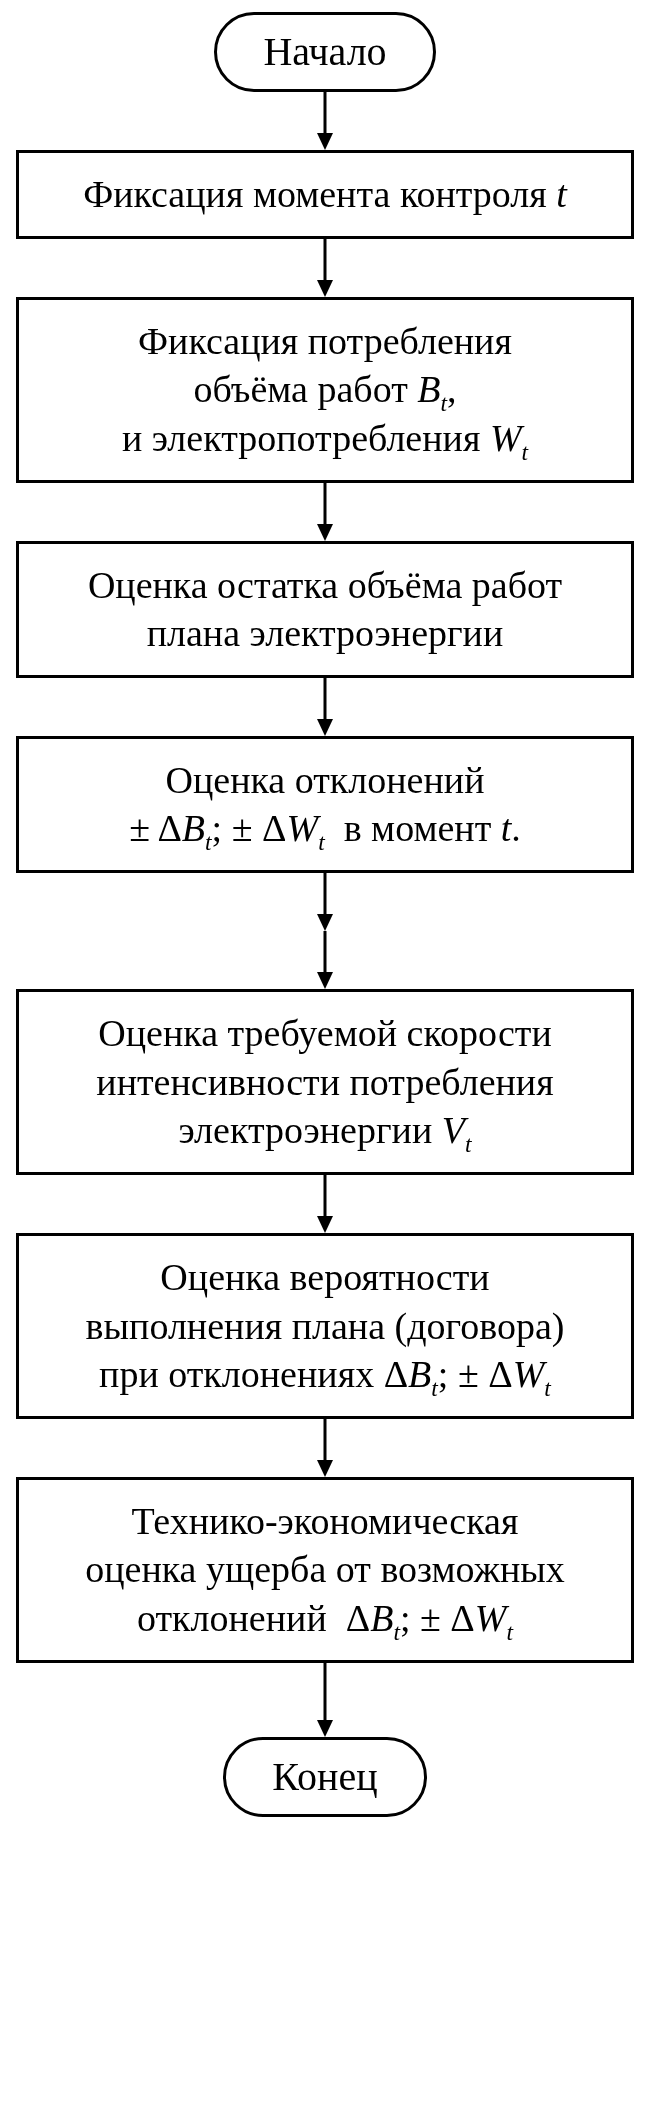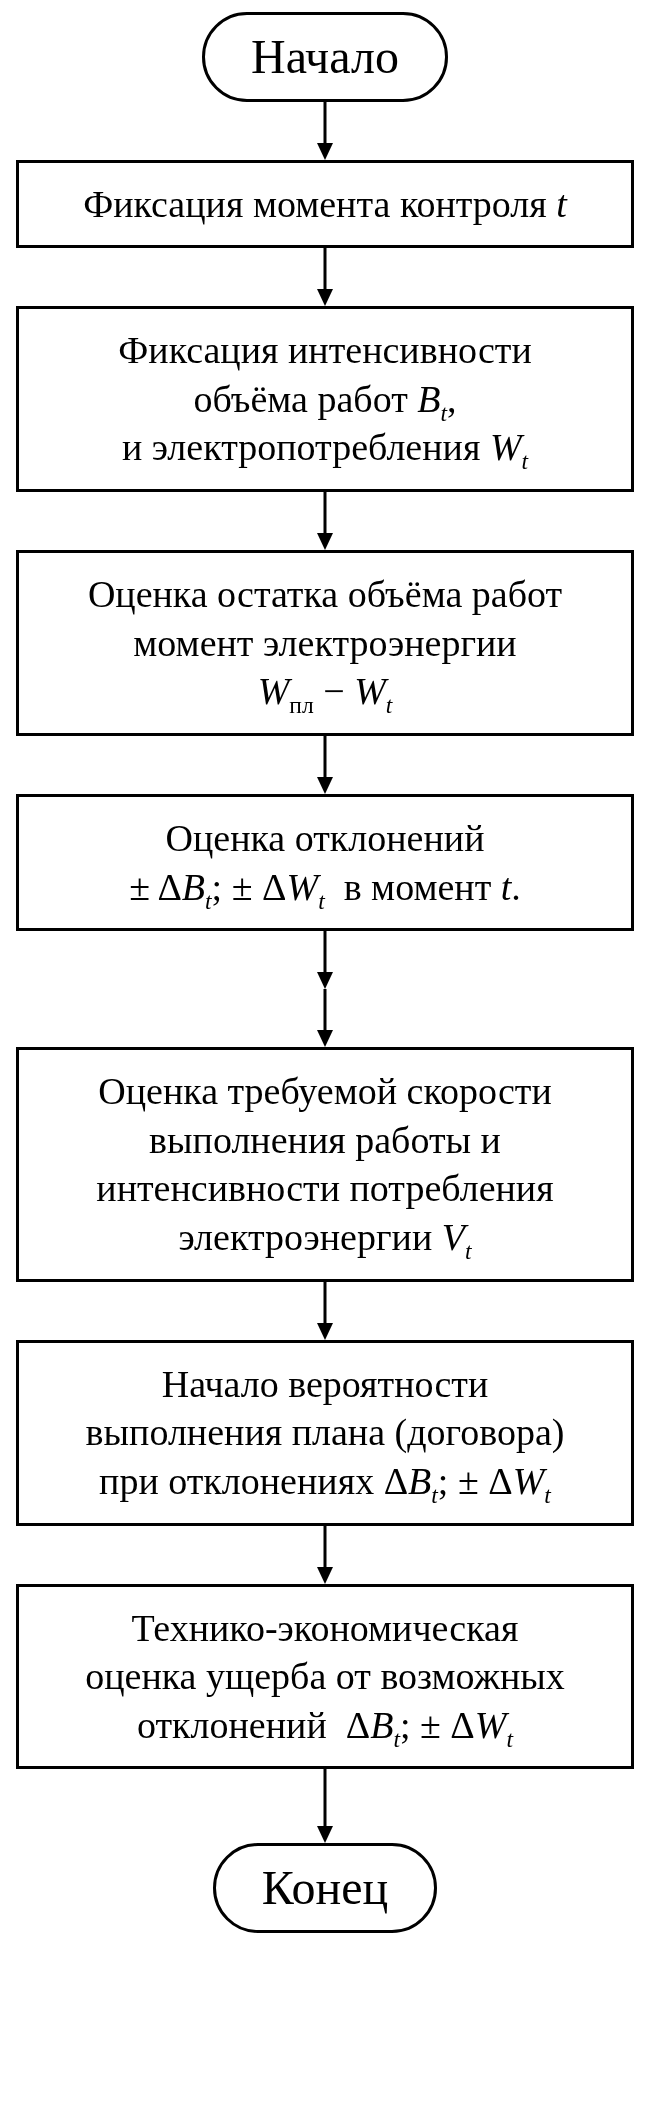--- a/index.html
+++ b/index.html
@@ -15,21 +15,21 @@
     display: flex;
     flex-direction: column;
     align-items: center;
     padding: 12px 0 14px 0;
     box-sizing: border-box;
   }
   .terminal {
     border: 3px solid #000;
     border-radius: 48px;
     padding: 13px 46px;
-    font-size: 48px;
+    font-size: 40px;
     line-height: 1.2;
     background: #fff;
     text-align: center;
   }
   .box {
     box-sizing: border-box;
     width: 618px;
     border: 3px solid #000;
     background: #fff;
     padding: 17px 11px;
@@ -83,56 +83,54 @@
 
   <div class="arrow"></div>
 
   <div class="box">
       <div class="line"><span>Фиксация момента контроля </span><span class="it">t</span></div>
     </div>
 
   <div class="arrow"></div>
 
   <div class="box">
-      <div class="line"><span>Фиксация интенсивности</span></div>
+      <div class="line"><span>Фиксация потребления</span></div>
       <div class="line"><span>объёма работ </span><span class="it">B</span><sub class="it">t</sub><span>,</span></div>
       <div class="line"><span>и электропотребления </span><span class="it">W</span><sub class="it">t</sub></div>
     </div>
 
   <div class="arrow"></div>
 
   <div class="box">
       <div class="line"><span>Оценка остатка объёма работ</span></div>
-      <div class="line"><span>момент электроэнергии</span></div>
-      <div class="line"><span class="it">W</span><sub>пл</sub><span> − </span><span class="it">W</span><sub class="it">t</sub></div>
+      <div class="line"><span>плана электроэнергии</span></div>
     </div>
 
   <div class="arrow"></div>
 
   <div class="box">
       <div class="line"><span>Оценка отклонений</span></div>
       <div class="line"><span>± Δ</span><span class="it">B</span><sub class="it">t</sub><span>; ± Δ</span><span class="it">W</span><sub class="it">t</sub><span>  в момент </span><span class="it">t</span><span>.</span></div>
     </div>
 
   <div class="arrow"></div>
 
 
   <div class="arrow"></div>
 
   <div class="box">
       <div class="line"><span>Оценка требуемой скорости</span></div>
-      <div class="line"><span>выполнения работы и</span></div>
       <div class="line"><span>интенсивности потребления</span></div>
       <div class="line"><span>электроэнергии </span><span class="it">V</span><sub class="it">t</sub></div>
     </div>
 
   <div class="arrow"></div>
 
   <div class="box">
-      <div class="line"><span>Начало вероятности</span></div>
+      <div class="line"><span>Оценка вероятности</span></div>
       <div class="line"><span>выполнения плана (договора)</span></div>
       <div class="line"><span>при отклонениях Δ</span><span class="it">B</span><sub class="it">t</sub><span>; ± Δ</span><span class="it">W</span><sub class="it">t</sub></div>
     </div>
 
   <div class="arrow"></div>
 
   <div class="box">
       <div class="line"><span>Технико-экономическая</span></div>
       <div class="line"><span>оценка ущерба от возможных</span></div>
       <div class="line"><span>отклонений  Δ</span><span class="it">B</span><sub class="it">t</sub><span>; ± Δ</span><span class="it">W</span><sub class="it">t</sub></div>

